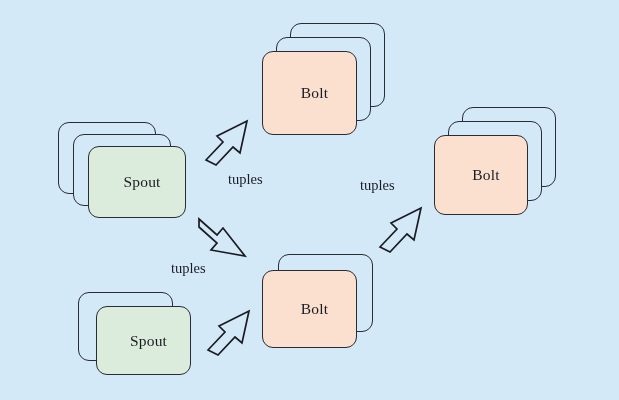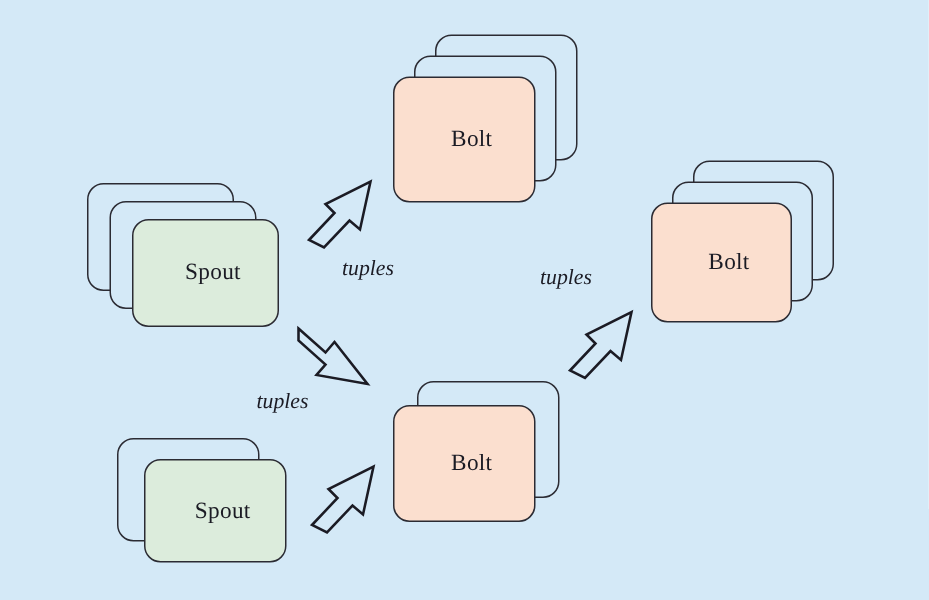--- a/index.html
+++ b/index.html
@@ -41,21 +41,20 @@
     color: #1b1b24;
     letter-spacing: 0.2px;
     line-height: 1;
   }
   .edge-label {
     position: absolute;
     font-size: 14.5px;
     color: #1b1b24;
     white-space: nowrap;
     line-height: 1;
-    font-style: italic;
   }
   .arrow-layer {
     position: absolute;
     left: 0;
     top: 0;
     width: 619px;
     height: 400px;
     pointer-events: none;
   }
 </style>

